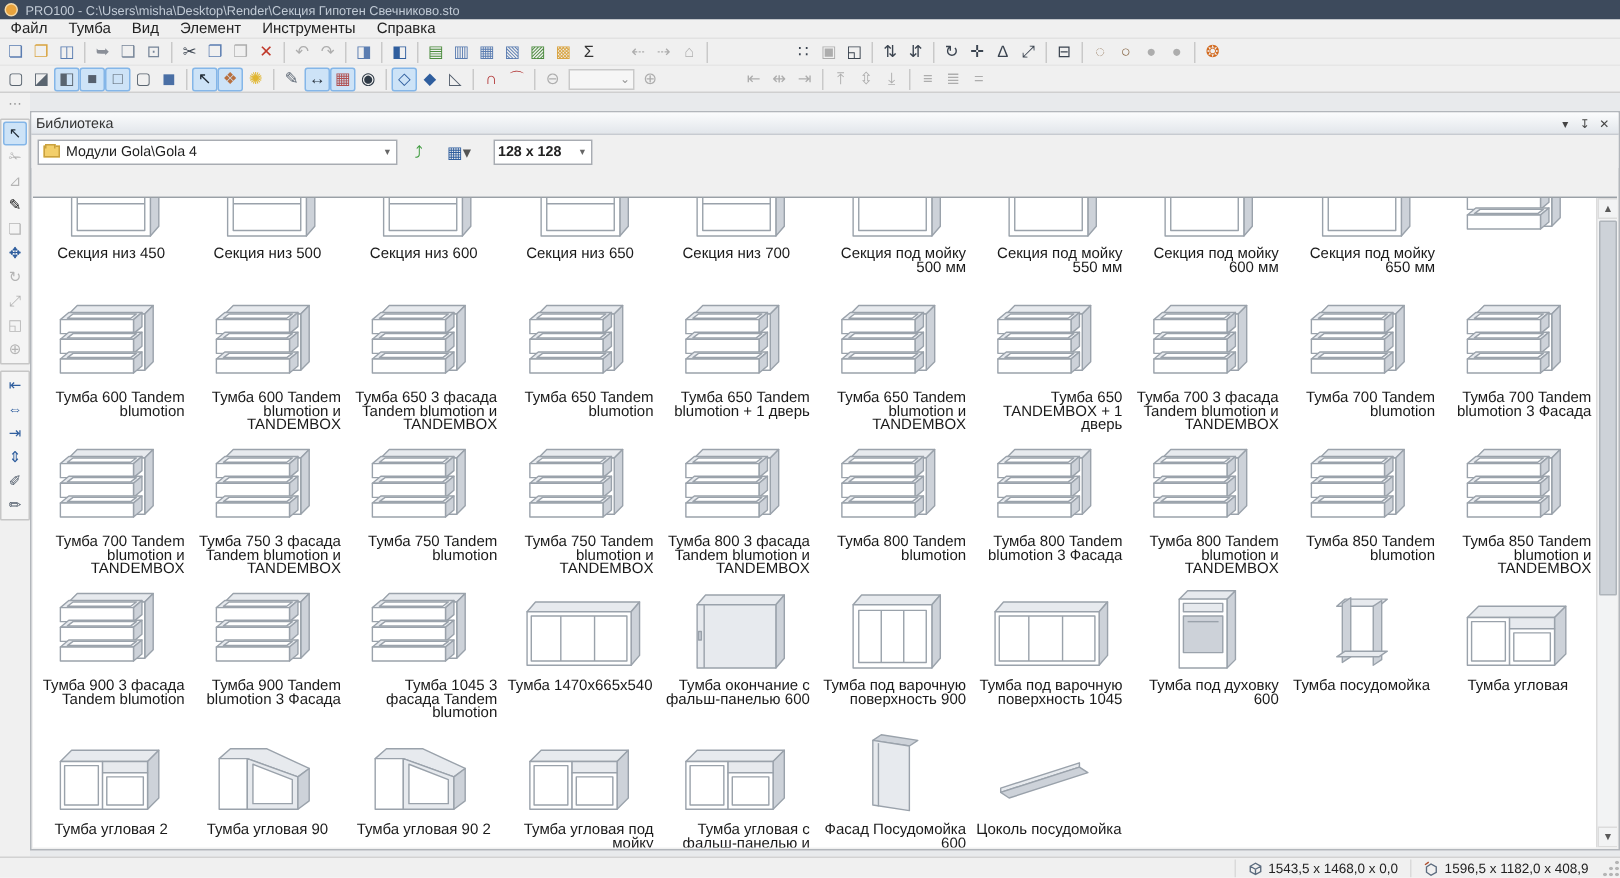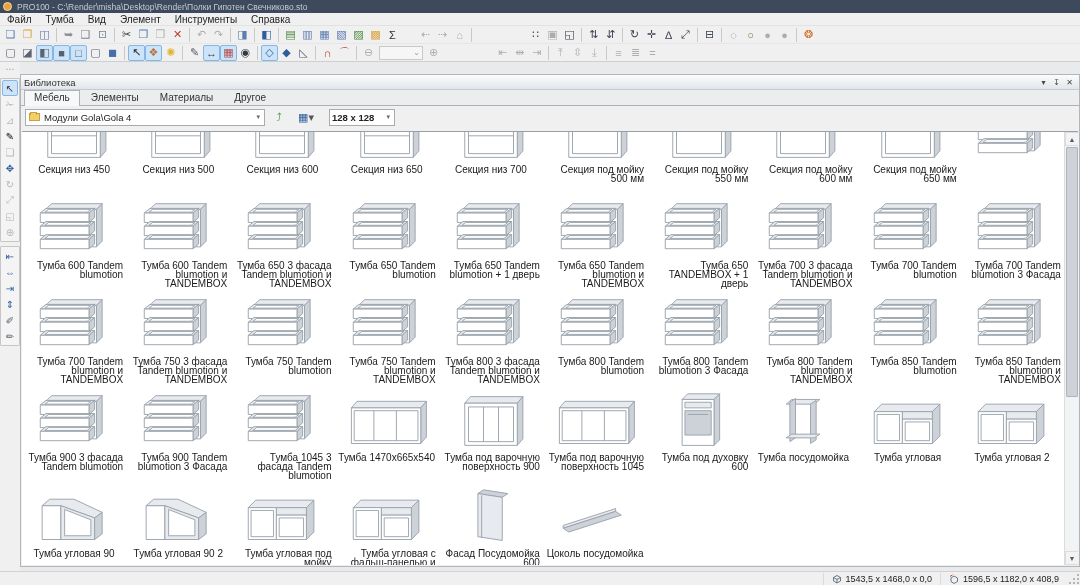--- a/index.html
+++ b/index.html
@@ -78,21 +78,21 @@
      radial-gradient(circle at 11px 11px,#b5b5b5 1px,transparent 1.4px),
      radial-gradient(circle at 7px 7px,#b5b5b5 1px,transparent 1.4px),
      radial-gradient(circle at 11px 7px,#b5b5b5 1px,transparent 1.4px),
      radial-gradient(circle at 11px 3px,#b5b5b5 1px,transparent 1.4px); }
 </style>
 </head>
 <body>
 
 <div id="titlebar">
   <span id="app-icon"></span>
-  <span id="title-text">PRO100 - C:\Render\misha\Desktop\Render\Полки Гипотен Свечниково.sto</span>
+  <span id="title-text">PRO100 - C:\Users\misha\Desktop\Render\Секция Гипотен Свечниково.sto</span>
 </div>
 
 <div id="menubar">
     <div class="menu-item">Файл</div>
     <div class="menu-item">Тумба</div>
     <div class="menu-item">Вид</div>
     <div class="menu-item">Элемент</div>
     <div class="menu-item">Инструменты</div>
     <div class="menu-item">Справка</div>
   </div>
@@ -358,26 +358,20 @@
 
 <div id="panel">
   <div id="panel-header">
     <span id="panel-title">Библиотека</span>
     <span id="ph-buttons" style="display: flex;">
         <span class="ph-btn">▾</span>
         <span class="ph-btn">↧</span>
         <span class="ph-btn">✕</span>
       </span>
   </div>
-  <div id="tabs">
-      <div class="tab active">Мебель</div>
-      <div class="tab">Элементы</div>
-      <div class="tab">Материалы</div>
-      <div class="tab">Другое</div>
-    </div>
   <div id="lib-controls">
     <div class="combo" id="path-combo">
       <span class="folder"></span>
       <span class="val">Модули Gola\Gola 4</span>
       <span class="arrow">▾</span>
     </div>
     <div class="mini-btn" style="color:#3f9b3f;">⤴</div>
     <div class="mini-btn" style="color:#2f5e9e; width:26px;">
         <span>▦</span>
         <span class="arrow" style="color:#555;">▾</span>
@@ -1093,20 +1087,34 @@
                 <path d="M10 18 L16 11 L90 11 L84 18 Z" fill="#e7eaee"></path>
                 <path d="M84 18 L90 11 L90 49 L84 56 Z" fill="#cdd2d9"></path>
                 <rect x="10" y="18" width="74" height="38" fill="#ffffff"></rect>
                 <rect x="13" y="21" width="68" height="32" fill="#ffffff"></rect>
                 <line x1="34" y1="21" x2="34" y2="53"></line>
                 <line x1="58" y1="21" x2="58" y2="53"></line>
               </g>
             </svg>
           </div>
           <div class="cap">Тумба 1470x665x540</div>
+        </div>
+        <div class="cell">
+          <div class="thumb">
+            <svg width="90" height="62" viewBox="0 0 96 64">
+              <g stroke="#9aa2ab" stroke-width="1" fill="none" stroke-linejoin="round">
+                <path d="M20 13 L26 6 L82 6 L76 13 Z" fill="#e7eaee"></path>
+                <path d="M76 13 L82 6 L82 51 L76 58 Z" fill="#cdd2d9"></path>
+                <rect x="20" y="13" width="56" height="45" fill="#e7eaee"></rect>
+                <line x1="25" y1="13" x2="25" y2="58"></line>
+                <rect x="21" y="32" width="2" height="6" fill="#cdd2d9"></rect>
+              </g>
+            </svg>
+          </div>
+          <div class="cap">Тумба окончание с фальш-панелью 600</div>
         </div>
         <div class="cell">
           <div class="thumb">
             <svg width="90" height="62" viewBox="0 0 96 64">
               <g stroke="#9aa2ab" stroke-width="1" fill="none" stroke-linejoin="round">
                 <path d="M20 13 L26 6 L82 6 L76 13 Z" fill="#e7eaee"></path>
                 <path d="M76 13 L82 6 L82 51 L76 58 Z" fill="#cdd2d9"></path>
                 <rect x="20" y="13" width="56" height="45" fill="#ffffff"></rect>
                 <rect x="24" y="17" width="48" height="37" fill="#ffffff"></rect>
                 <line x1="40" y1="17" x2="40" y2="54"></line>

